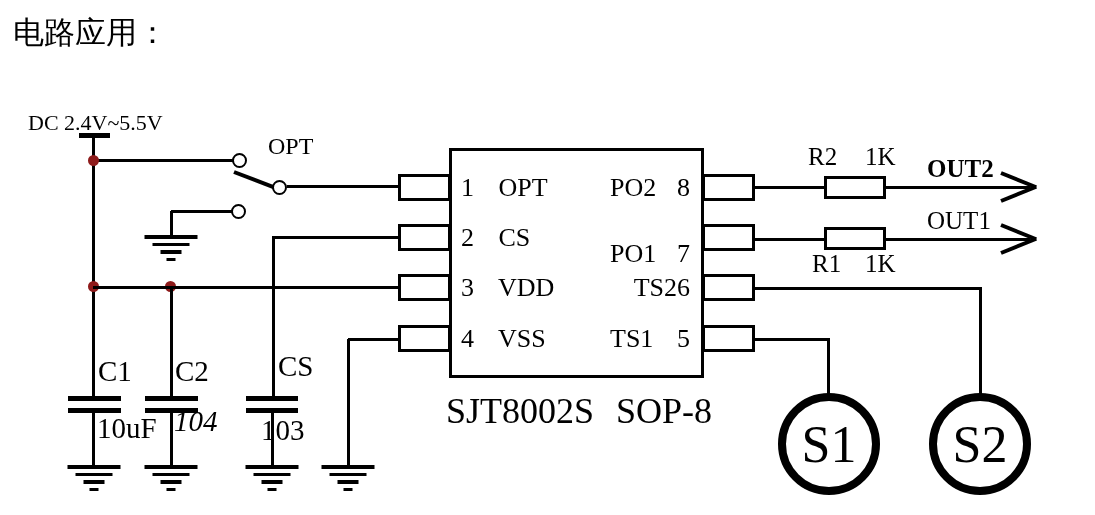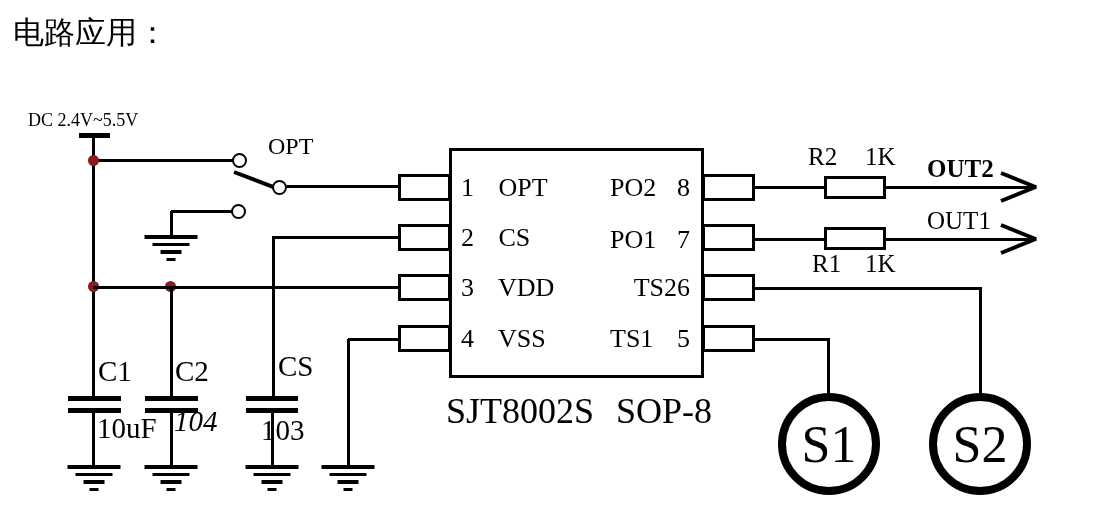--- a/index.html
+++ b/index.html
@@ -16,21 +16,21 @@
   .blade { position:absolute; height:4px; background:var(--line); transform-origin:0 50%; }
   .chev  { position:absolute; height:4px; width:38px; background:var(--line); transform-origin:0 50%; }
   .gnd   { position:absolute; width:0; height:26px; }
   .gnd i { position:absolute; display:block; height:3.5px; background:var(--line); transform:translateX(-50%); }
   .gnd i.g1 { width:53px; top:0; }
   .gnd i.g2 { width:37px; top:7.5px; }
   .gnd i.g3 { width:21px; top:15px; }
   .gnd i.g4 { width:9px;  top:22.5px; }
   .label { position:absolute; white-space:nowrap; line-height:1.1; }
   .t-title { font-size:31px; }
-  .t-dc    { font-size:18px; }
+  .t-dc    { font-size:22px; }
   .t-opt   { font-size:24px; }
   .t-pin   { font-size:26px; line-height:27px; }
   .t-icname{ font-size:36px; }
   .t-rlab  { font-size:25px; }
   .t-out   { font-size:25px; }
   .t-cref  { font-size:29px; }
   .t-cval  { font-size:29px; }
   .pinrow  { position:absolute; }
   .pinrow.pleft .pnum { display:inline-block; min-width:31px; }
   .pinrow.pright { left:610px; width:80px; display:flex; justify-content:space-between; }
@@ -141,21 +141,21 @@
     <span class="pname">VDD</span>
   </div>
   <div class="pinrow pleft t-pin" style="left:461px; top:325px;">
     <span class="pnum">4</span>
     <span class="pname">VSS</span>
   </div>
   <div class="pinrow pright t-pin" style="top:174px;">
     <span class="pname">PO2</span>
     <span class="pnum">8</span>
   </div>
-  <div class="pinrow pright t-pin" style="top:226px;">
+  <div class="pinrow pright t-pin" style="top:240px;">
     <span class="pname">PO1</span>
     <span class="pnum">7</span>
   </div>
   <div class="pinrow pright t-pin" style="top:274px;justify-content:flex-end;">
     <span class="pname">TS2</span>
     <span class="pnum">6</span>
   </div>
   <div class="pinrow pright t-pin" style="top:325px;">
     <span class="pname">TS1</span>
     <span class="pnum">5</span>

